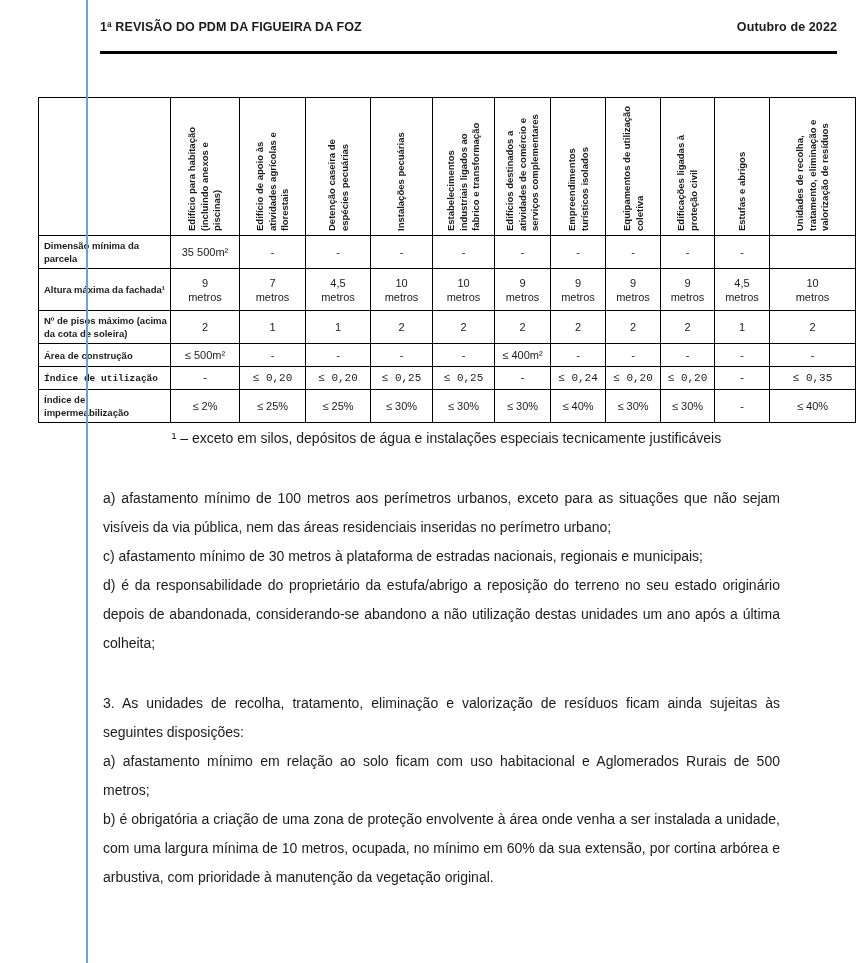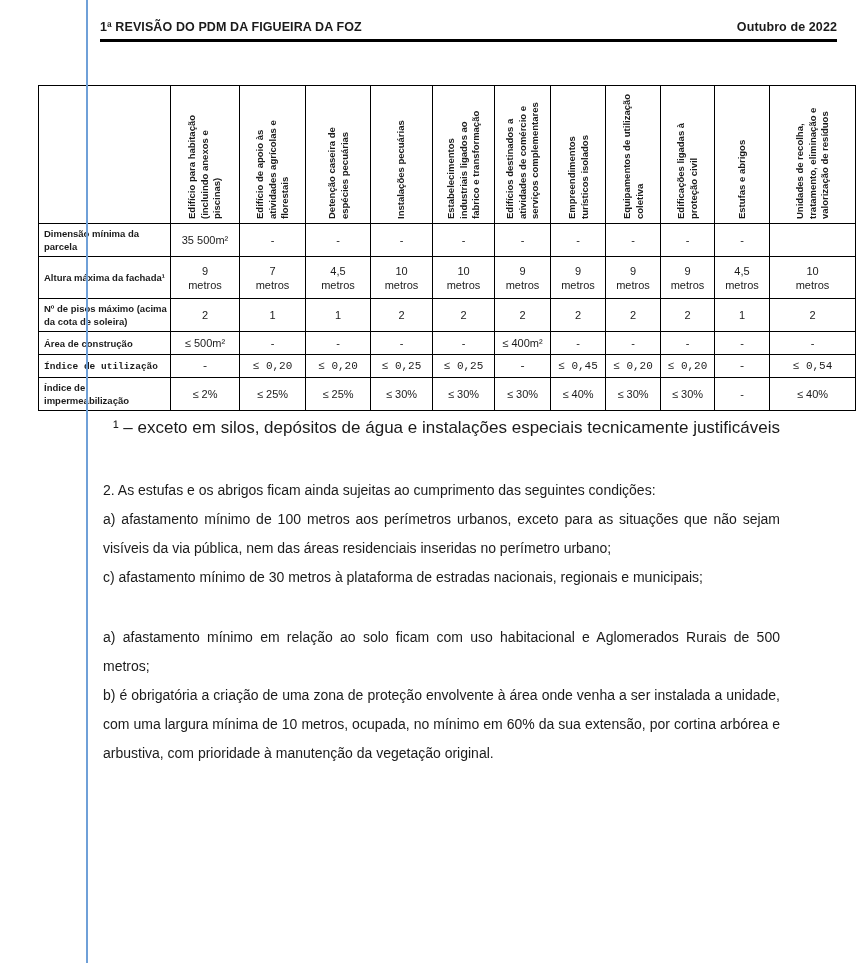--- a/index.html
+++ b/index.html
@@ -7,21 +7,21 @@
     width:865px;height:963px;background:#ffffff;position:relative;overflow:hidden;
     font-family:"Liberation Sans","DejaVu Sans",sans-serif;color:#1b1b1b;
     -webkit-font-smoothing:antialiased;
   }
   .margin-guide{position:absolute;left:86px;top:0;bottom:0;width:2px;background:#6fa0d8;}
   
   .page-header{
     margin:20px 28px 0 100px;width:737px;
     display:flex;justify-content:space-between;align-items:flex-end;
     font-weight:bold;font-size:12.5px;letter-spacing:.1px;
-    border-bottom:3px solid #000;padding-bottom:5px;box-sizing:border-box;
+    border-bottom:3px solid #000;padding-bottom:17px;box-sizing:border-box;
   }
   
   table.reg{
     border-collapse:collapse;table-layout:fixed;
     margin:43px 0 0 38px;width:817px;
   }
   table.reg th,table.reg td{border:1px solid #000;box-sizing:border-box;}
   table.reg thead th{height:138px;vertical-align:bottom;padding:0 1px 4px 1px;background:#fff;}
   .vtext{
     writing-mode:vertical-rl;transform:rotate(180deg);
@@ -37,21 +37,21 @@
     white-space:pre-line;padding:2px 1px;
   }
   tbody tr:nth-child(1){height:32px;}
   tbody tr:nth-child(2){height:42px;}
   tbody tr:nth-child(3){height:32px;}
   tbody tr:nth-child(4){height:23px;margin-left:40px;}
   tbody tr:nth-child(5){height:23px;font-family:Liberation Mono, monospace;}
   tbody tr:nth-child(6){height:32px;}
   .footnote{
     margin:7px 0 0 38px;width:817px;text-align:center;
-    font-size:17px;color:#1b1b1b;
+    font-size:14px;color:#1b1b1b;
   }
   
   .bodytext{
     margin:38px 85px 0 103px;width:677px;
     font-size:14px;line-height:29px;text-align:justify;
   }
   .bodytext p{margin:0;}
   .section{margin:0;}
   .section + .section{margin-top:31px;}
   .it{}
@@ -188,25 +188,25 @@
         <td class="val">-</td>
       </tr>
       <tr>
         <td class="rowlabel">Índice de utilização</td>
         <td class="val">-</td>
         <td class="val">≤ 0,20</td>
         <td class="val">≤ 0,20</td>
         <td class="val">≤ 0,25</td>
         <td class="val">≤ 0,25</td>
         <td class="val">-</td>
-        <td class="val">≤ 0,45</td>
-        <td class="val">≤ 0,20</td>
-        <td class="val">≤ 0,20</td>
-        <td class="val">-</td>
-        <td class="val">≤ 0,54</td>
+        <td class="val">≤ 0,24</td>
+        <td class="val">≤ 0,20</td>
+        <td class="val">≤ 0,20</td>
+        <td class="val">-</td>
+        <td class="val">≤ 0,35</td>
       </tr>
       <tr>
         <td class="rowlabel">Índice de impermeabilização</td>
         <td class="val">≤ 2%</td>
         <td class="val">≤ 25%</td>
         <td class="val">≤ 25%</td>
         <td class="val">≤ 30%</td>
         <td class="val">≤ 30%</td>
         <td class="val">≤ 30%</td>
         <td class="val">≤ 40%</td>
@@ -215,21 +215,22 @@
         <td class="val">-</td>
         <td class="val">≤ 40%</td>
       </tr>
     </tbody>
 </table>
 
 <div class="footnote">¹ – exceto em silos, depósitos de água e instalações especiais tecnicamente justificáveis</div>
 
 <div class="bodytext">
   <div class="section">
-    <p>2. As estufas e os abrigos ficam ainda sujeitas ao cumprimento das seguintes condições:</p>
     <p>a) afastamento mínimo de 100 metros aos perímetros urbanos, exceto para as situações que não sejam visíveis da via pública, nem das áreas residenciais inseridas no perímetro urbano;</p>
     <p>c) afastamento mínimo de 30 metros à plataforma de estradas nacionais, regionais e municipais;</p>
+    <p>d) é da responsabilidade do proprietário da estufa/abrigo a reposição do terreno no seu estado originário depois de abandonada, considerando-se abandono a não utilização destas unidades um ano após a última colheita;</p>
   </div>
   <div class="section">
+    <p>3. As unidades de recolha, tratamento, eliminação e valorização de resíduos ficam ainda sujeitas às seguintes disposições:</p>
     <p><span>a) afastamento mínimo em relação ao solo ficam com uso habitacional e </span><span class="it">Aglomerados Rurais</span><span> de 500 metros;</span></p>
     <p>b) é obrigatória a criação de uma zona de proteção envolvente à área onde venha a ser instalada a unidade, com uma largura mínima de 10 metros, ocupada, no mínimo em 60% da sua extensão, por cortina arbórea e arbustiva, com prioridade à manutenção da vegetação original.</p>
   </div>
 </div>
 
 </body></html>

